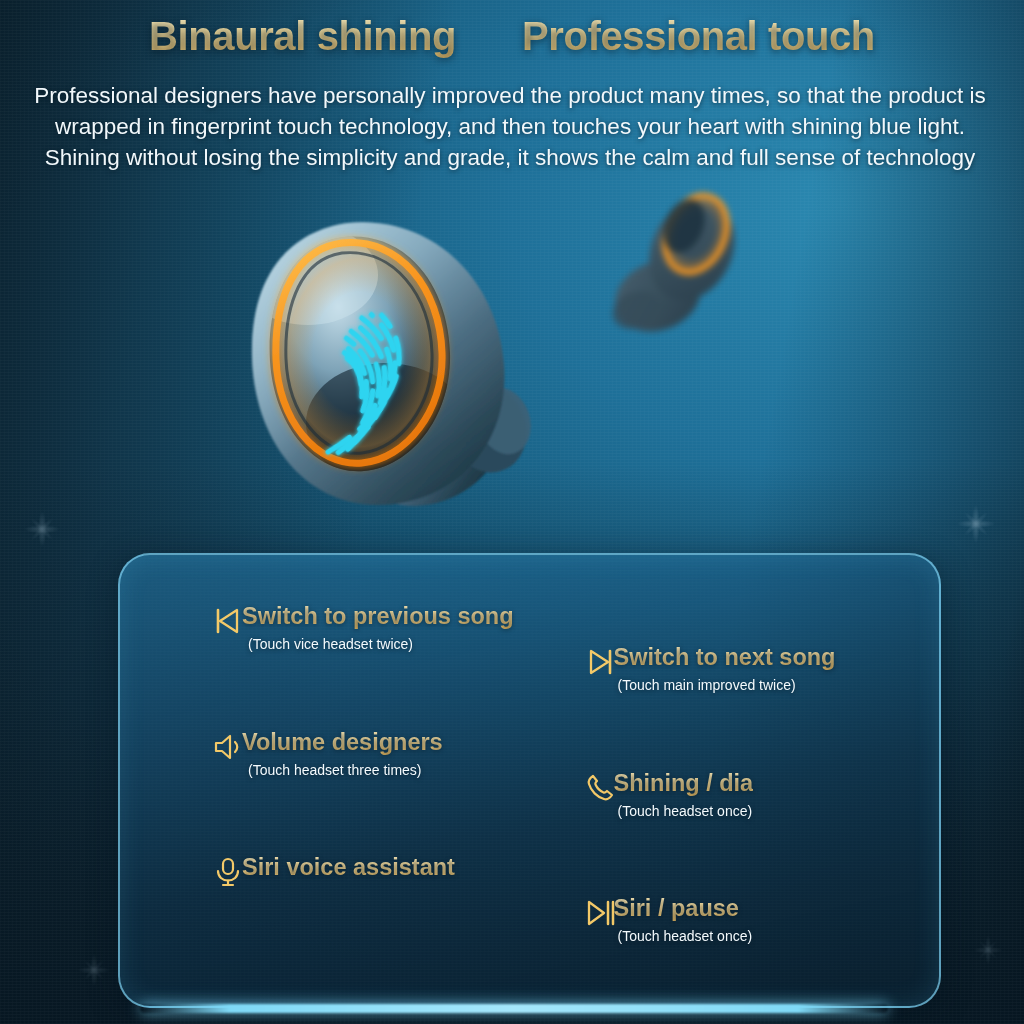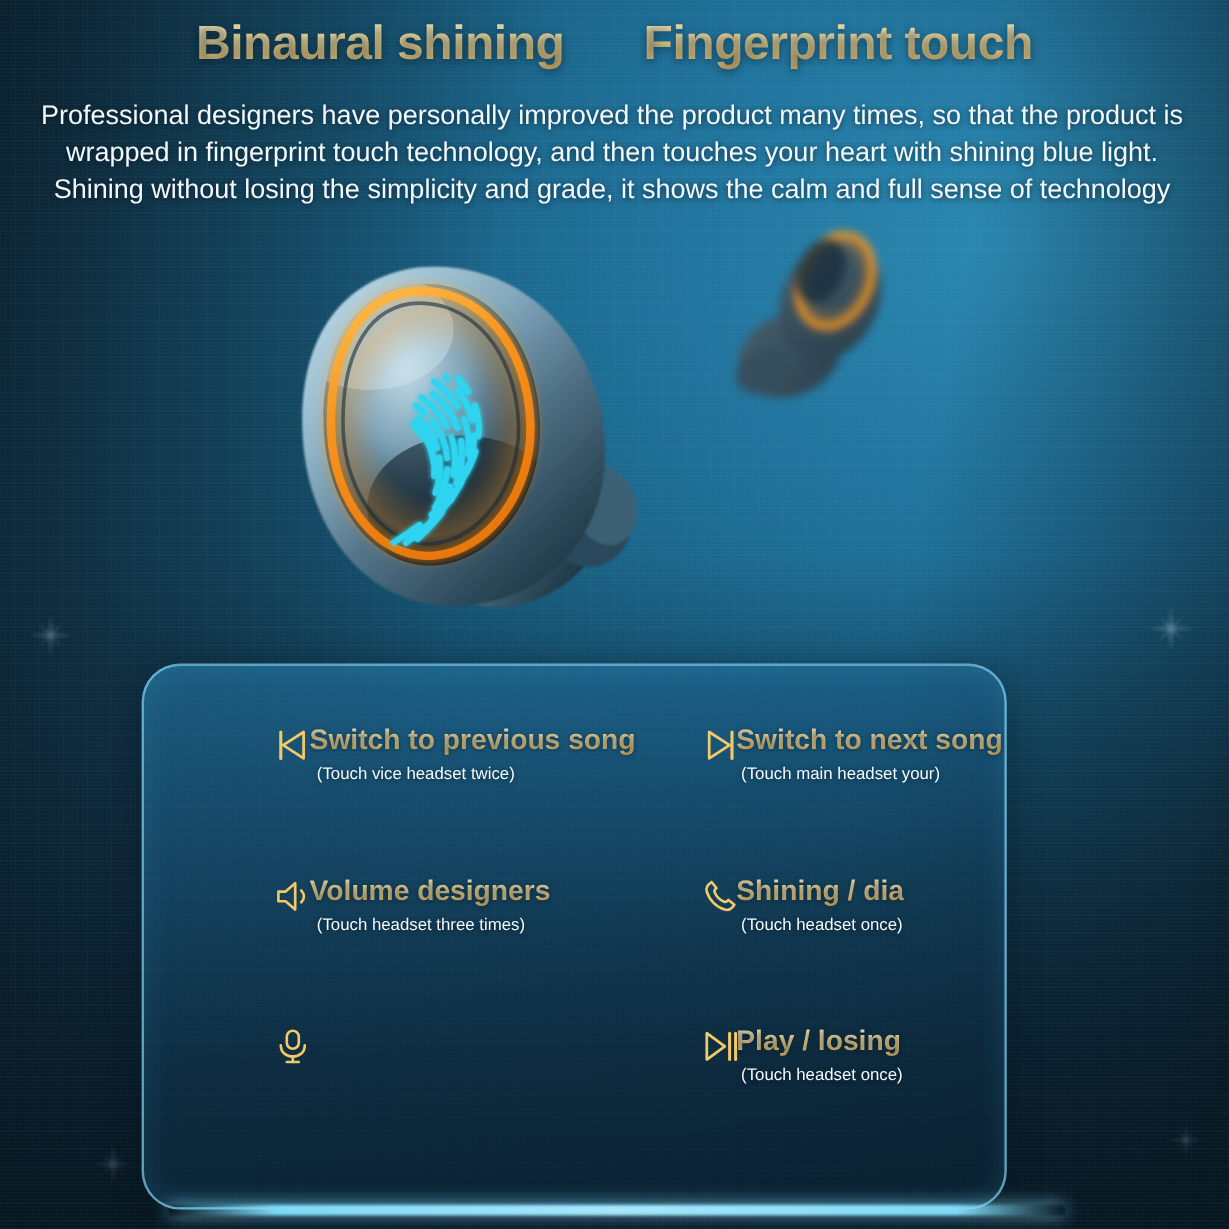--- a/index.html
+++ b/index.html
@@ -81,45 +81,45 @@
   .earbud-main{
     position:absolute;left:236px;top:213px;width:330px;height:300px;z-index:4;
   }
   .earbud-back{
     position:absolute;left:596px;top:178px;width:190px;height:165px;
     z-index:3;filter:blur(3.4px);opacity:.95;
   }
 
   
   .panel{
-    position:absolute;left:118px;top:553px;width:721px;height:455px;
+    position:absolute;left:118px;top:553px;width:823px;height:455px;
     border:2px solid rgba(126,208,240,.72);
     border-radius:32px;
     background:
       linear-gradient(168deg, rgba(36,118,164,.62) 0%, rgba(28,96,139,.50) 28%, rgba(18,62,92,.45) 58%, rgba(11,36,54,.55) 100%);
     box-shadow:0 0 26px rgba(80,185,230,.16) inset, 0 6px 30px rgba(4,18,28,.45);
     z-index:5;
     box-sizing:border-box;
-    padding:44px 36px 30px 52px;
+    padding:44px 36px 30px 36px;
     display:grid;
     grid-template-columns:1fr 1fr;
     grid-auto-rows:1fr;
     row-gap:0;column-gap:0;
     overflow:hidden;
   }
   .panel-underglow{
     position:absolute;left:140px;top:1004px;width:748px;height:9px;z-index:7;
     border-radius:6px;
     background:linear-gradient(90deg, rgba(110,215,248,0) 0%, #7fd9f6 12%, #a5e7fb 50%, #7fd9f6 88%, rgba(110,215,248,0) 100%);
     filter:blur(1.2px);
     box-shadow:0 0 14px rgba(130,220,250,.75);
   }
 
   .feature{display:flex;align-items:flex-start;padding-left:86px;padding-top:4px;position:relative;}
-  .feature.col-right{padding-left:84px;}
+  .feature.col-right{padding-left:84px;margin-top:41px;}
   .f-icon{
     position:absolute;left:56px;top:6px;width:32px;height:32px;
     color:#f3c968;flex:none;
   }
   .feature.col-right .f-icon{left:54px;}
   .f-text{display:flex;flex-direction:column;}
   .f-title{
     font-size:23.5px;font-weight:bold;line-height:27px;
     background:linear-gradient(180deg,#fdeec0 0%,#f6d893 50%,#eab95c 100%);
     -webkit-background-clip:text;background-clip:text;color:transparent;
@@ -256,21 +256,21 @@
       <path d="M-8 70 C26 36 28 -4 -4 -34" stroke-dasharray="32 10"></path>
       <path d="M-14 78 C32 40 38 -6 2 -40" stroke-dasharray="36 11"></path>
       <path d="M-22 84 C36 44 48 -6 10 -44" stroke-dasharray="30 12"></path>
       <path d="M-32 86 C34 50 56 -4 20 -46" stroke-dasharray="28 13"></path>
       <path d="M-42 84 C28 54 62 2 30 -44" stroke-dasharray="26 13"></path>
     </g>
   </svg>
 
   <div class="headings">
     <div class="heading">Binaural shining</div>
-    <div class="heading">Fingerprint touch</div>
+    <div class="heading">Professional touch</div>
   </div>
 
   <div class="intro">Professional designers have personally improved the product many times, so that the product is wrapped in fingerprint touch technology, and then touches your heart with shining blue light. Shining without losing the simplicity and grade, it shows the calm and full sense of technology</div>
 
   <div class="panel">
 
     <div class="feature">
       <svg class="f-icon" viewBox="0 0 32 32">
         <path d="M25 5 L25 27 L8 16 Z" fill="none" stroke="currentColor" stroke-width="2.3" stroke-linejoin="round"></path>
         <path d="M6 5 L6 27" stroke="currentColor" stroke-width="2.6" stroke-linecap="round"></path>
@@ -281,21 +281,21 @@
       </div>
     </div>
 
     <div class="feature col-right">
       <svg class="f-icon" viewBox="0 0 32 32">
         <path d="M7 5 L7 27 L24 16 Z" fill="none" stroke="currentColor" stroke-width="2.3" stroke-linejoin="round"></path>
         <path d="M26 5 L26 27" stroke="currentColor" stroke-width="2.6" stroke-linecap="round"></path>
       </svg>
       <div class="f-text">
         <div class="f-title">Switch to next song</div>
-        <div class="f-sub">(Touch main headset your)</div>
+        <div class="f-sub">(Touch main improved twice)</div>
       </div>
     </div>
 
     <div class="feature">
       <svg class="f-icon" viewBox="0 0 32 32">
         <path d="M4 12 L10 12 L18 5 L18 27 L10 20 L4 20 Z" fill="none" stroke="currentColor" stroke-width="2.2" stroke-linejoin="round"></path>
         <path d="M23 11 C26 14 26 18 23 21" fill="none" stroke="currentColor" stroke-width="2.2" stroke-linecap="round"></path>
       </svg>
       <div class="f-text">
         <div class="f-title">Volume designers</div>
@@ -314,31 +314,32 @@
     </div>
 
     <div class="feature">
       <svg class="f-icon" viewBox="0 0 32 32">
         <rect x="11" y="3" width="10" height="15" rx="5" fill="none" stroke="currentColor" stroke-width="2.2"></rect>
         <path d="M6 15 C6 21 10.5 24.5 16 24.5 C21.5 24.5 26 21 26 15" fill="none" stroke="currentColor" stroke-width="2.2" stroke-linecap="round"></path>
         <path d="M16 24.5 L16 29" stroke="currentColor" stroke-width="2.2" stroke-linecap="round"></path>
         <path d="M11 29 L21 29" stroke="currentColor" stroke-width="2.2" stroke-linecap="round"></path>
       </svg>
       <div class="f-text">
+        <div class="f-title">Siri voice assistant</div>
       </div>
     </div>
 
     <div class="feature col-right">
       <svg class="f-icon" viewBox="0 0 32 32">
         <path d="M5 5 L5 27 L20 16 Z" fill="none" stroke="currentColor" stroke-width="2.3" stroke-linejoin="round"></path>
         <path d="M24 5 L24 27" stroke="currentColor" stroke-width="2.5" stroke-linecap="round"></path>
         <path d="M29 5 L29 27" stroke="currentColor" stroke-width="2.5" stroke-linecap="round"></path>
       </svg>
       <div class="f-text">
-        <div class="f-title">Play / losing</div>
+        <div class="f-title">Siri / pause</div>
         <div class="f-sub">(Touch headset once)</div>
       </div>
     </div>
 
   </div>
 
   <div class="panel-underglow"></div>
 
 </div>
 

